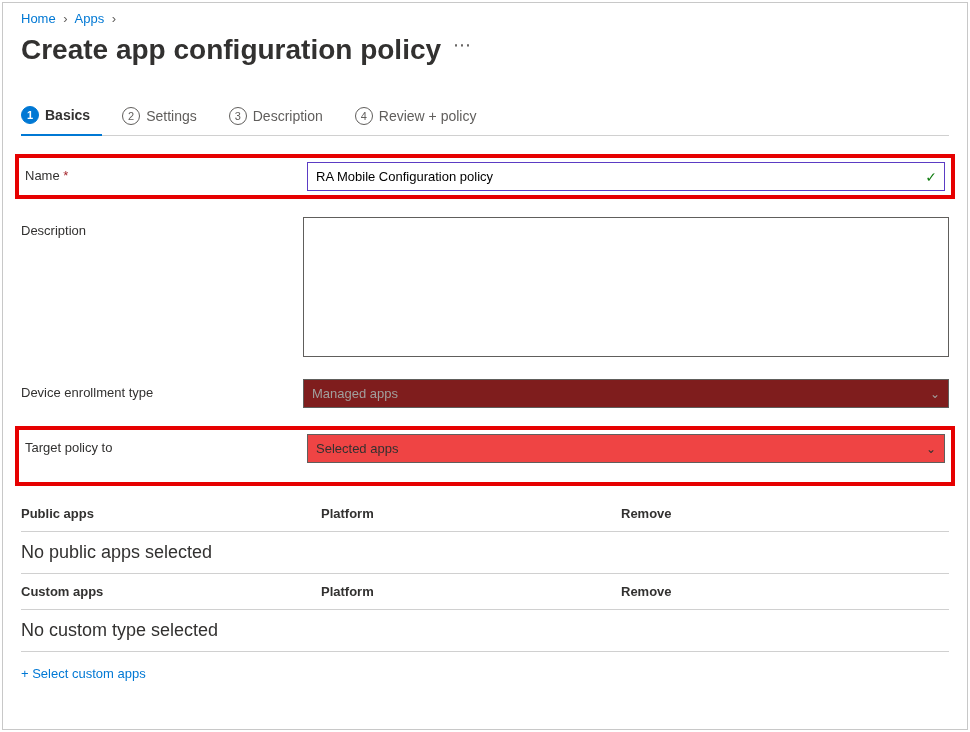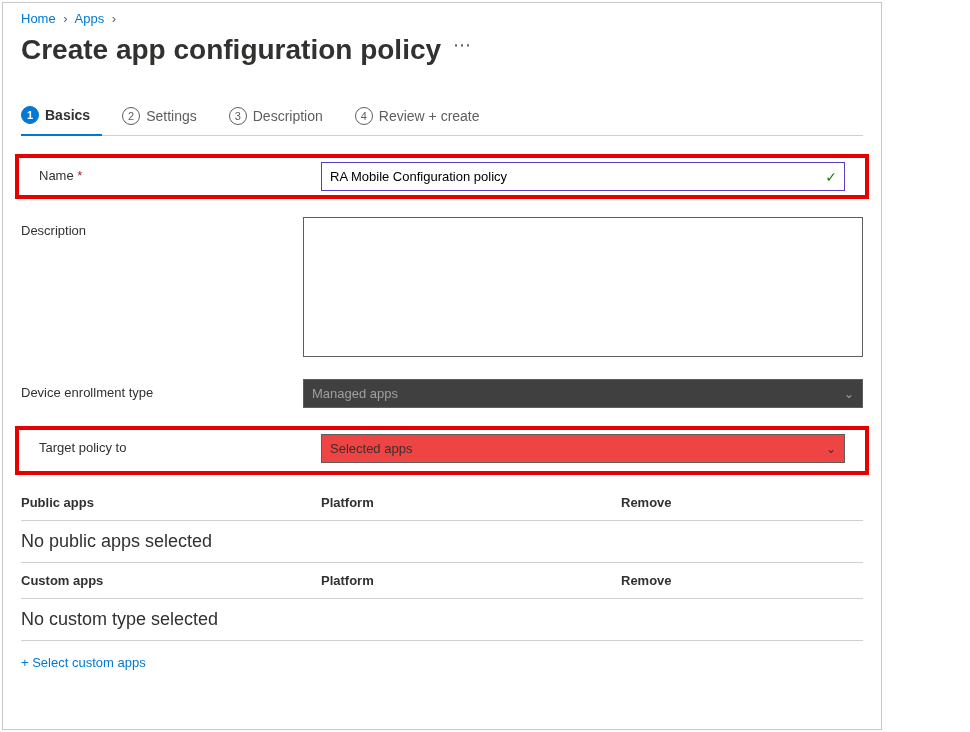--- a/index.html
+++ b/index.html
@@ -8,21 +8,21 @@
       padding: 0;
     }
     body {
       font-family: "Segoe UI", Arial, sans-serif;
       background: #fff;
       color: #323130;
       padding: 2px;
     }
     .container {
       border: 1px solid #c8c8c8;
-      width: 880px;
+      width: 966px;
       height: 728px;
       padding: 8px 18px;
     }
     .breadcrumb {
       font-size: 13px;
       color: #0078d4;
       margin-bottom: 8px;
     }
     .breadcrumb a {
       color: #0078d4;
@@ -138,30 +138,30 @@
       border: 1px solid #605e5c;
       font-size: 13px;
       padding: 6px 8px;
       display: flex;
       align-items: center;
       justify-content: space-between;
       background: #ef4444;
       cursor: pointer;
     }
     .select.disabled {
-      background: #404040;
+      background: #7f1d1d;
       color: #a19f9d;
       cursor: default;
     }
     .select .chev {
       font-size: 12px;
     }
     .redbox {
       border: 4px solid #e60000;
-      padding: 4px 20px;
+      padding: 4px 6px;
       margin-left: -6px;
       margin-right: -6px;
     }
     .apps-table {
       margin-top: 10px;
     }
     .table-header, .table-row {
       display: flex;
       border-bottom: 1px solid #d0d0d0;
       padding: 10px 0;
@@ -210,21 +210,21 @@
     <div class="tab">
       <span class="num">2</span>
       <span>Settings</span>
     </div>
     <div class="tab">
       <span class="num">3</span>
       <span>Description</span>
     </div>
     <div class="tab">
       <span class="num">4</span>
-      <span>Review + create</span>
+      <span>Review + policy</span>
     </div>
   </div>
 
   <div class="form">
 
     <div class="redbox">
       <div class="row" style="margin-bottom:0;">
         <div class="label">
           <span>Name</span> <span class="req">*</span>
         </div>
@@ -248,21 +248,21 @@
       <div class="label">Device enrollment type</div>
       <div class="field-area">
         <div class="select disabled">
           <span>Managed apps</span>
           <span class="chev">⌄</span>
         </div>
       </div>
     </div>
 
     <div class="redbox">
-      <div class="row" style="margin-bottom:4px;">
+      <div class="row" style="margin-bottom:15px;">
         <div class="label">Target policy to</div>
         <div class="field-area">
           <div class="select">
             <span>Selected apps</span>
             <span class="chev">⌄</span>
           </div>
         </div>
       </div>
     </div>
 

